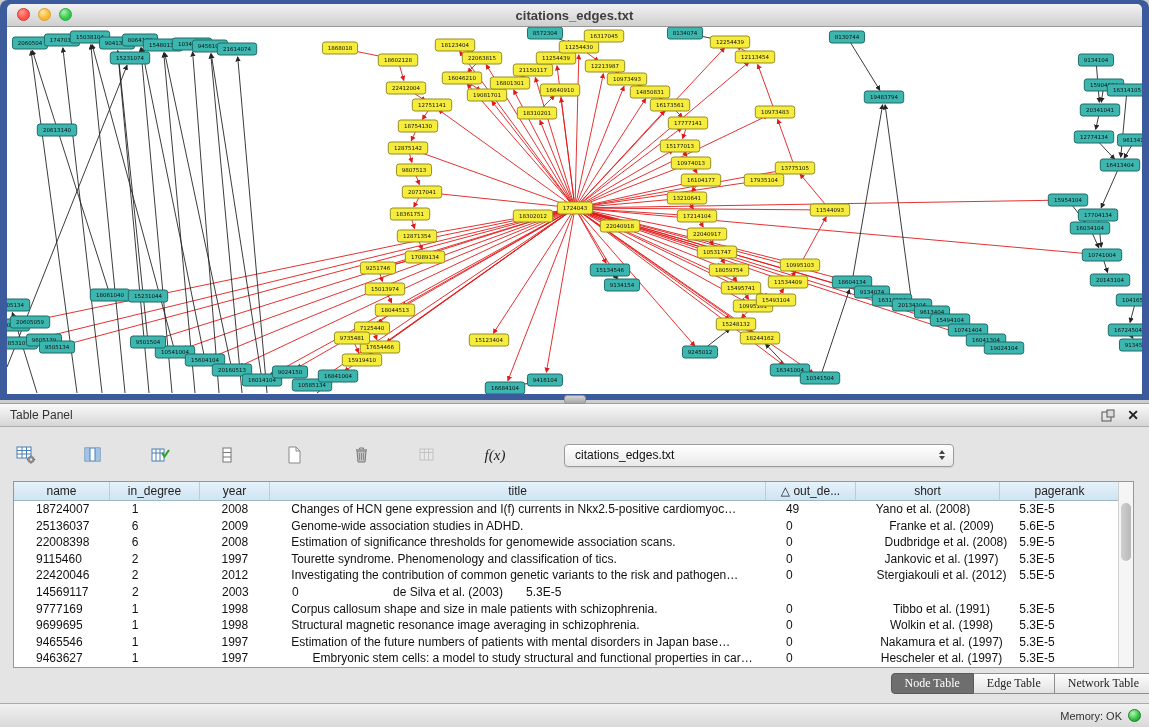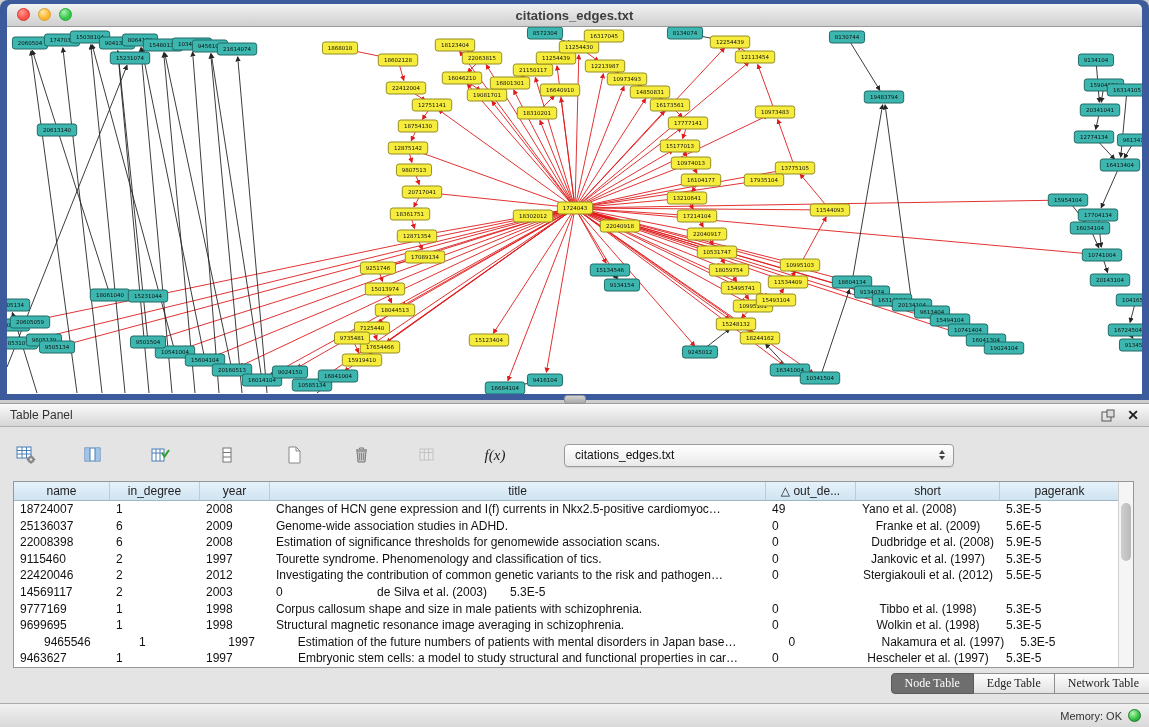--- a/index.html
+++ b/index.html
@@ -64,21 +64,21 @@
     position:relative;margin:12px 0 0 13px;width:1121px;height:187px;
     border:1px solid #979797;background:#fff;box-sizing:border-box;overflow:hidden;
   }
   .thead{display:flex;}
   .th{
     box-sizing:border-box;height:19px;padding:2px 4px;font-size:12px;color:#222;
     text-align:center;white-space:nowrap;overflow:hidden;
     background:linear-gradient(#e6f2fb,#cfe4f2);
     border-right:1px solid #b6cddc;border-bottom:1px solid #9fb6c4;
   }
-  .tr{display:flex;}
+  .tr{display:flex;padding-left:16px;}
   .td{
     box-sizing:border-box;height:16.6px;padding:1px 6px;font-size:12px;color:#111;
     white-space:nowrap;overflow:hidden;
   }
   .vscroll{position:absolute;top:0;right:0;width:15px;height:100%;
     background:#f5f5f5;border-left:1px solid #d0d0d0;box-sizing:border-box;}
   .vthumb{position:absolute;top:21px;left:2px;width:10px;height:58px;border-radius:6px;
     background:linear-gradient(90deg,#cfcfcf,#b9b9b9);}
   .tabs{position:absolute;bottom:9px;left:4px;width:100%;display:flex;justify-content:flex-end;font-family:Liberation Serif, serif;}
   .tab{
@@ -925,34 +925,34 @@
           <div class="td" style="width: 90px; text-align: left;">0</div>
           <div class="td" style="width: 144px; text-align: center;">de Silva et al. (2003)</div>
           <div class="td" style="width: 120px; text-align: left;">5.3E-5</div>
         </div>
         <div class="tr">
           <div class="td" style="width: 96px; text-align: left;">9777169</div>
           <div class="td" style="width: 90px; text-align: left;">1</div>
           <div class="td" style="width: 70px; text-align: left;">1998</div>
           <div class="td" style="width: 496px; text-align: left;">Corpus callosum shape and size in male patients with schizophrenia.</div>
           <div class="td" style="width: 90px; text-align: left;">0</div>
-          <div class="td" style="width: 144px; text-align: center;">Tibbo et al. (1998)</div>
+          <div class="td" style="width: 144px; text-align: center;">Tibbo et al. (1991)</div>
           <div class="td" style="width: 120px; text-align: left;">5.3E-5</div>
         </div>
         <div class="tr">
           <div class="td" style="width: 96px; text-align: left;">9699695</div>
           <div class="td" style="width: 90px; text-align: left;">1</div>
           <div class="td" style="width: 70px; text-align: left;">1998</div>
           <div class="td" style="width: 496px; text-align: left;">Structural magnetic resonance image averaging in schizophrenia.</div>
           <div class="td" style="width: 90px; text-align: left;">0</div>
           <div class="td" style="width: 144px; text-align: center;">Wolkin et al. (1998)</div>
           <div class="td" style="width: 120px; text-align: left;">5.3E-5</div>
         </div>
         <div class="tr">
-          <div class="td" style="width: 96px; text-align: left; margin-left: 24px;">9465546</div>
+          <div class="td" style="width: 96px; text-align: left;">9465546</div>
           <div class="td" style="width: 90px; text-align: left;">1</div>
           <div class="td" style="width: 70px; text-align: left;">1997</div>
           <div class="td" style="width: 496px; text-align: left;">Estimation of the future numbers of patients with mental disorders in Japan base…</div>
           <div class="td" style="width: 90px; text-align: left;">0</div>
           <div class="td" style="width: 144px; text-align: center;">Nakamura et al. (1997)</div>
           <div class="td" style="width: 120px; text-align: left;">5.3E-5</div>
         </div>
         <div class="tr">
           <div class="td" style="width: 96px; text-align: left;">9463627</div>
           <div class="td" style="width: 90px; text-align: left;">1</div>

